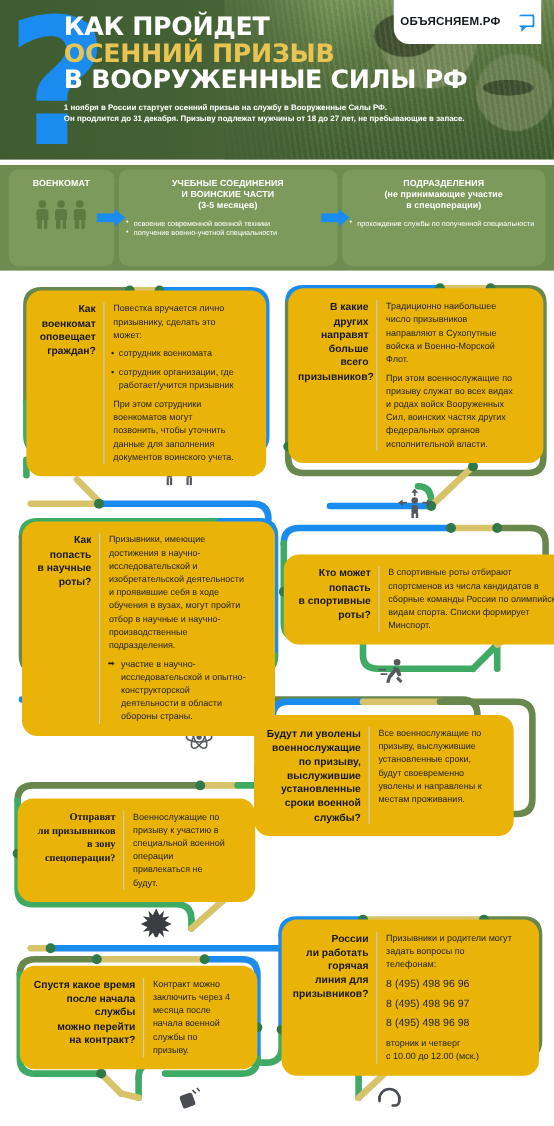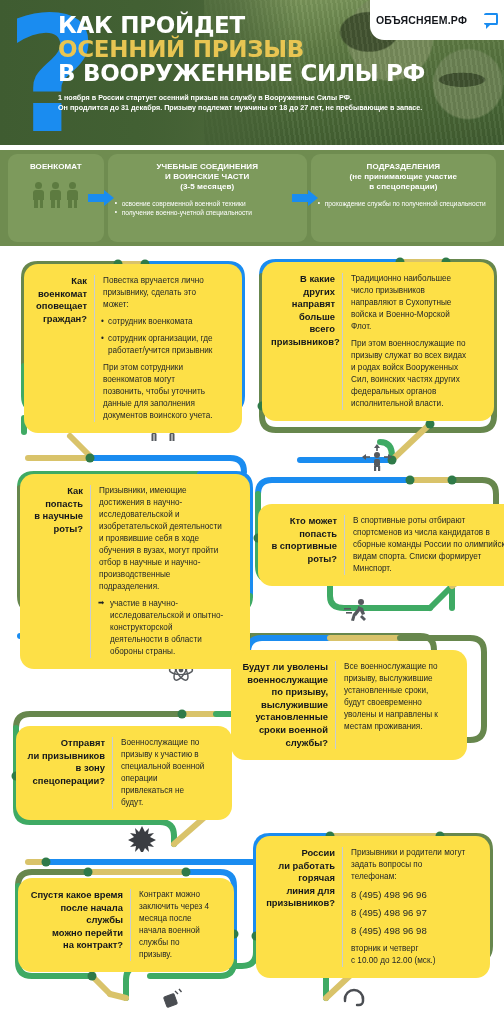--- a/index.html
+++ b/index.html
@@ -36,21 +36,21 @@
     position:absolute; left:0; top:0; width:300px; height:145px;
     background: linear-gradient(90deg,#3f5c31 0%,#426033 45%,rgba(70,96,54,.65) 78%,rgba(70,96,54,0) 100%);
   }
   .qmark {
     position: absolute; left: 6px; top: -4px;
     font-size: 160px; line-height: 1; font-weight: 700;
     color: #1a8cf0; font-family: "DejaVu Sans", sans-serif;
     letter-spacing: -4px;
   }
   .logo {
-    position: absolute; right: 0; top: 0; width: 134px; height: 40px;
+    position: absolute; right: 12px; top: 0; width: 134px; height: 40px;
     background: #fff; border-bottom-left-radius: 14px;
     display: flex; align-items: center; justify-content: center; gap: 17px; text-align: center;
   }
   .logo-text { font-size: 10.5px; font-weight: 700; color: #14171c; letter-spacing: .2px; }
   .logo-bubble { width: 14px; height: 15px; position: relative; }
   .logo-bubble i {
     position: absolute; left: 0; top: 0; width: 14px; height: 12px;
     border: 2.5px solid #1a8cf0; border-radius: 2px; border-left: none;
   }
   .logo-bubble i:after {
@@ -89,21 +89,21 @@
   .arrow .shaft { position:absolute; left:0; top:4px; width:17px; height:8px; background:#1a8cf0; }
   .arrow .head { position:absolute; right:0; top:0; width:0;height:0;
                  border-left:10px solid #1a8cf0; border-top:8px solid transparent; border-bottom:8px solid transparent; }
   .a1 { left: 88px; } .a2 { left: 292px; }
 
   
   .pipes { position: absolute; left: 0; top: 246px; width: 504px; height: 778px; }
 
   
   .card {
-    position: absolute; background: #fde047; border-radius: 14px;
+    position: absolute; background: #eab308; border-radius: 14px;
     display: flex; padding: 11px 24px 11px 9px; z-index: 4;
   }
   .q {
     font-size: 9.4px; font-weight: 800; color: #14171c; line-height: 1.34;
     text-align: right; padding-right: 7px; flex: 0 0 auto;
     border-right: 1px solid #c8cdd3; align-self: stretch;
   }
   .a {
     font-size: 8.2px; color: #1d2228; line-height: 1.46; padding-left: 8px; flex: 1;
   }
@@ -438,21 +438,21 @@
       <div>установленные</div>
       <div>сроки военной</div>
       <div>службы?</div>
     </div>
     <div class="a">
       <p>Все военнослужащие по призыву, выслужившие установленные сроки, будут своевременно уволены и направлены к местам проживания.</p>
     </div>
   </div>
 
   <div class="card" style="left:16px; top:726px; width:216px;">
-    <div class="q" style="width:88px;">
+    <div class="q" style="width:88px;font-family:Liberation Serif, serif;">
       <div>Отправят</div>
       <div>ли призывников</div>
       <div>в зону</div>
       <div>спецоперации?</div>
     </div>
     <div class="a">
       <p>Военнослужащие по призыву к участию в специальной военной операции привлекаться не будут.</p>
     </div>
   </div>
 

